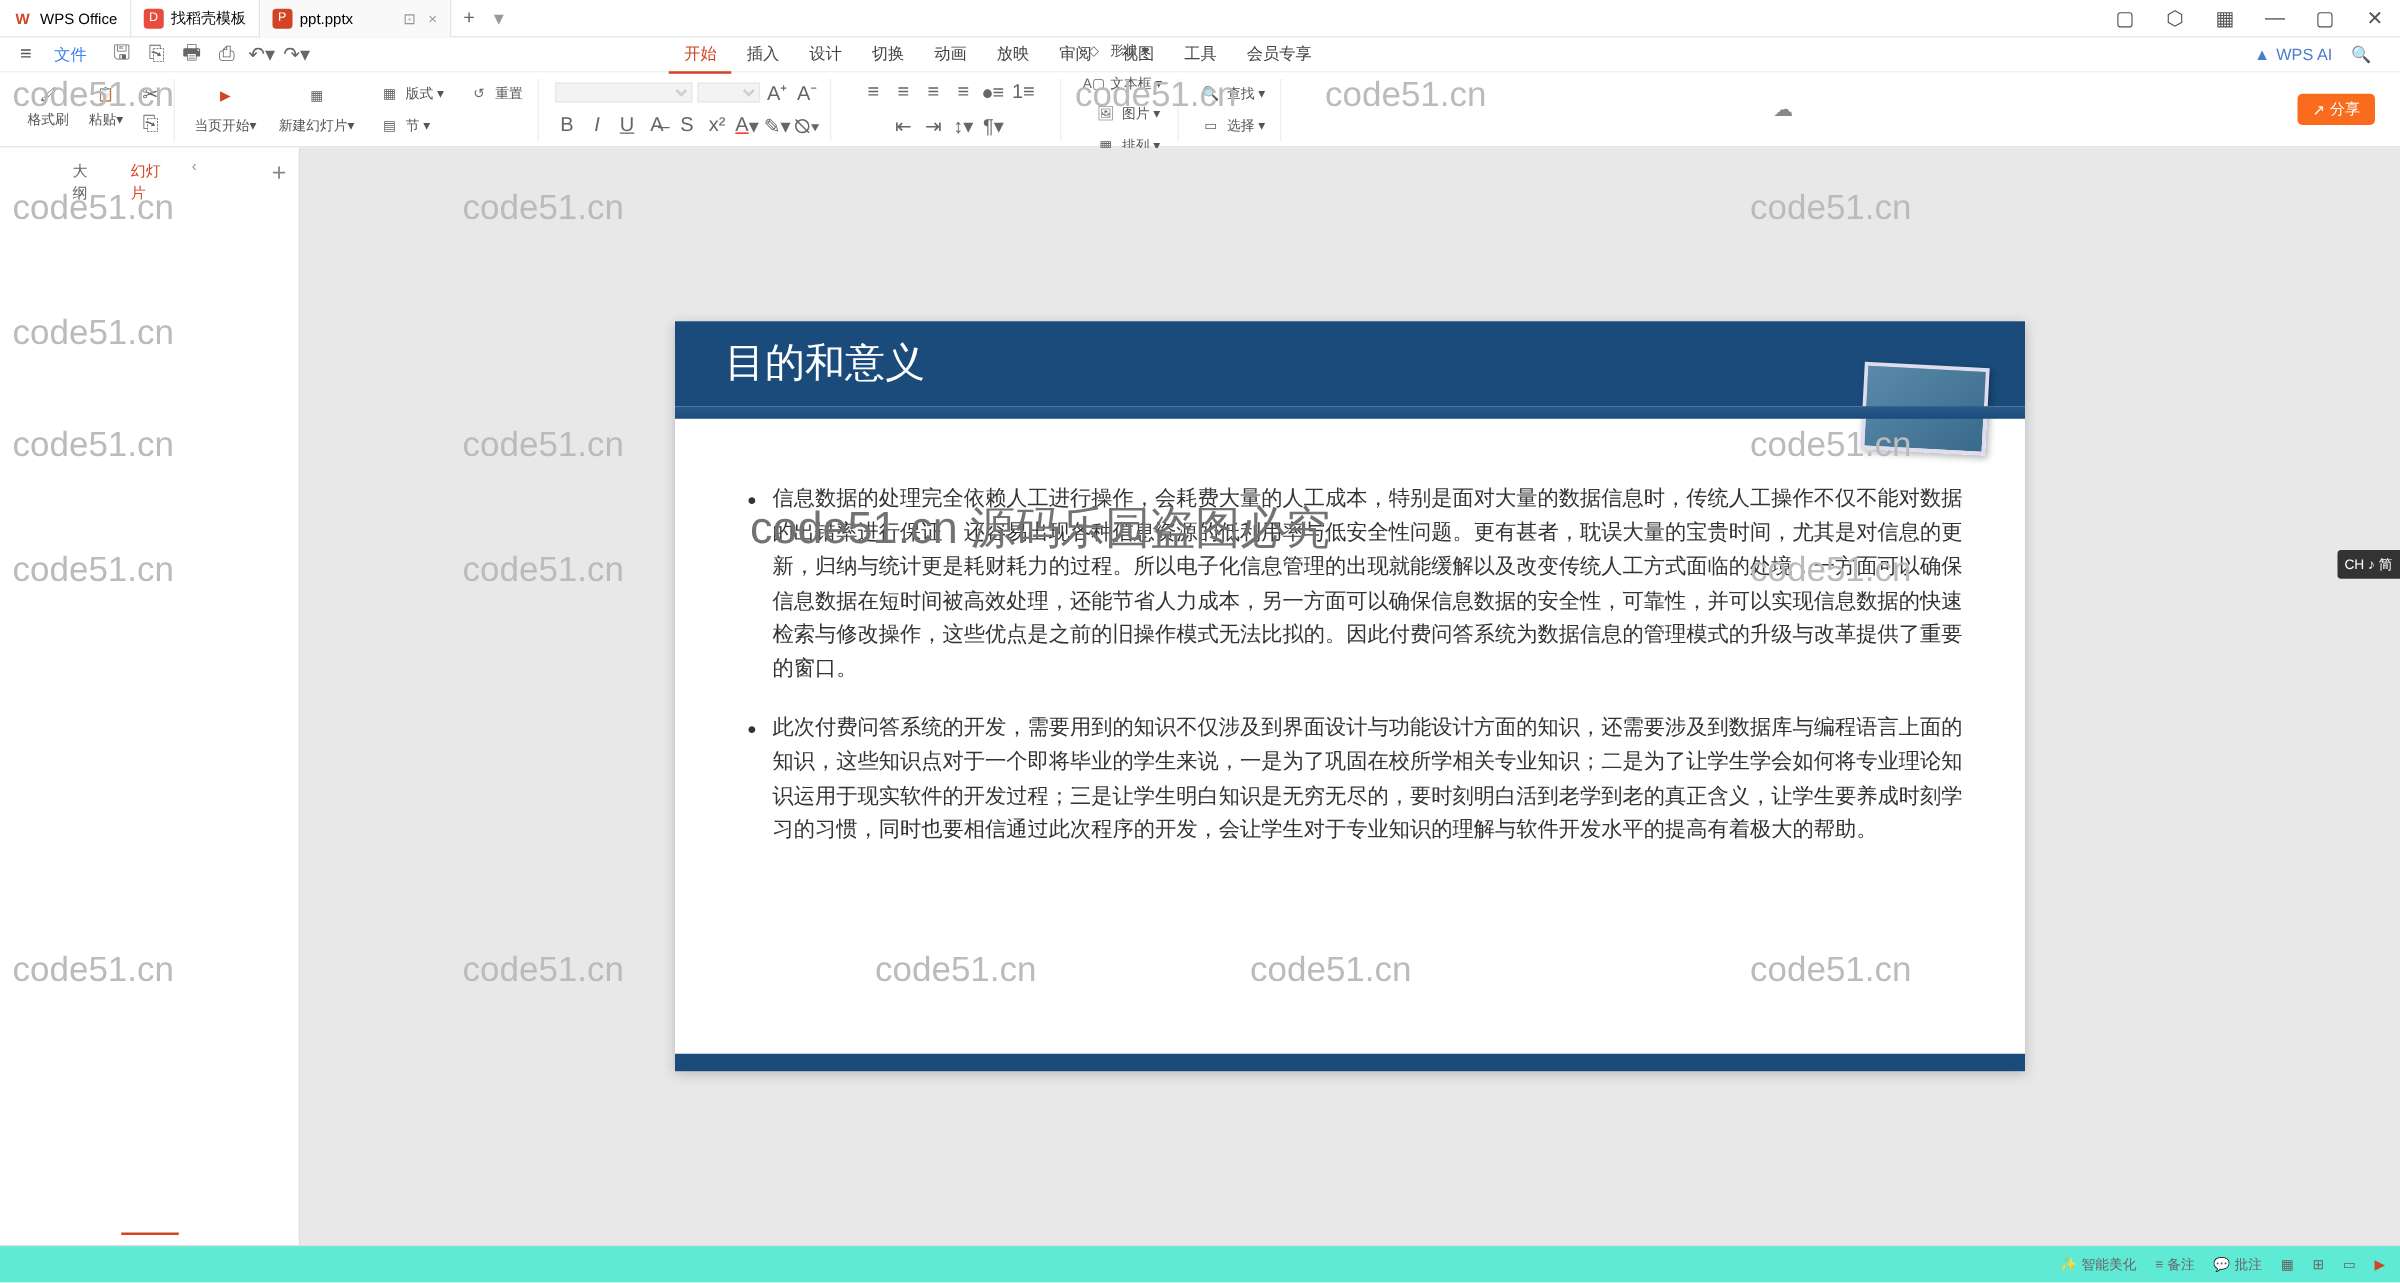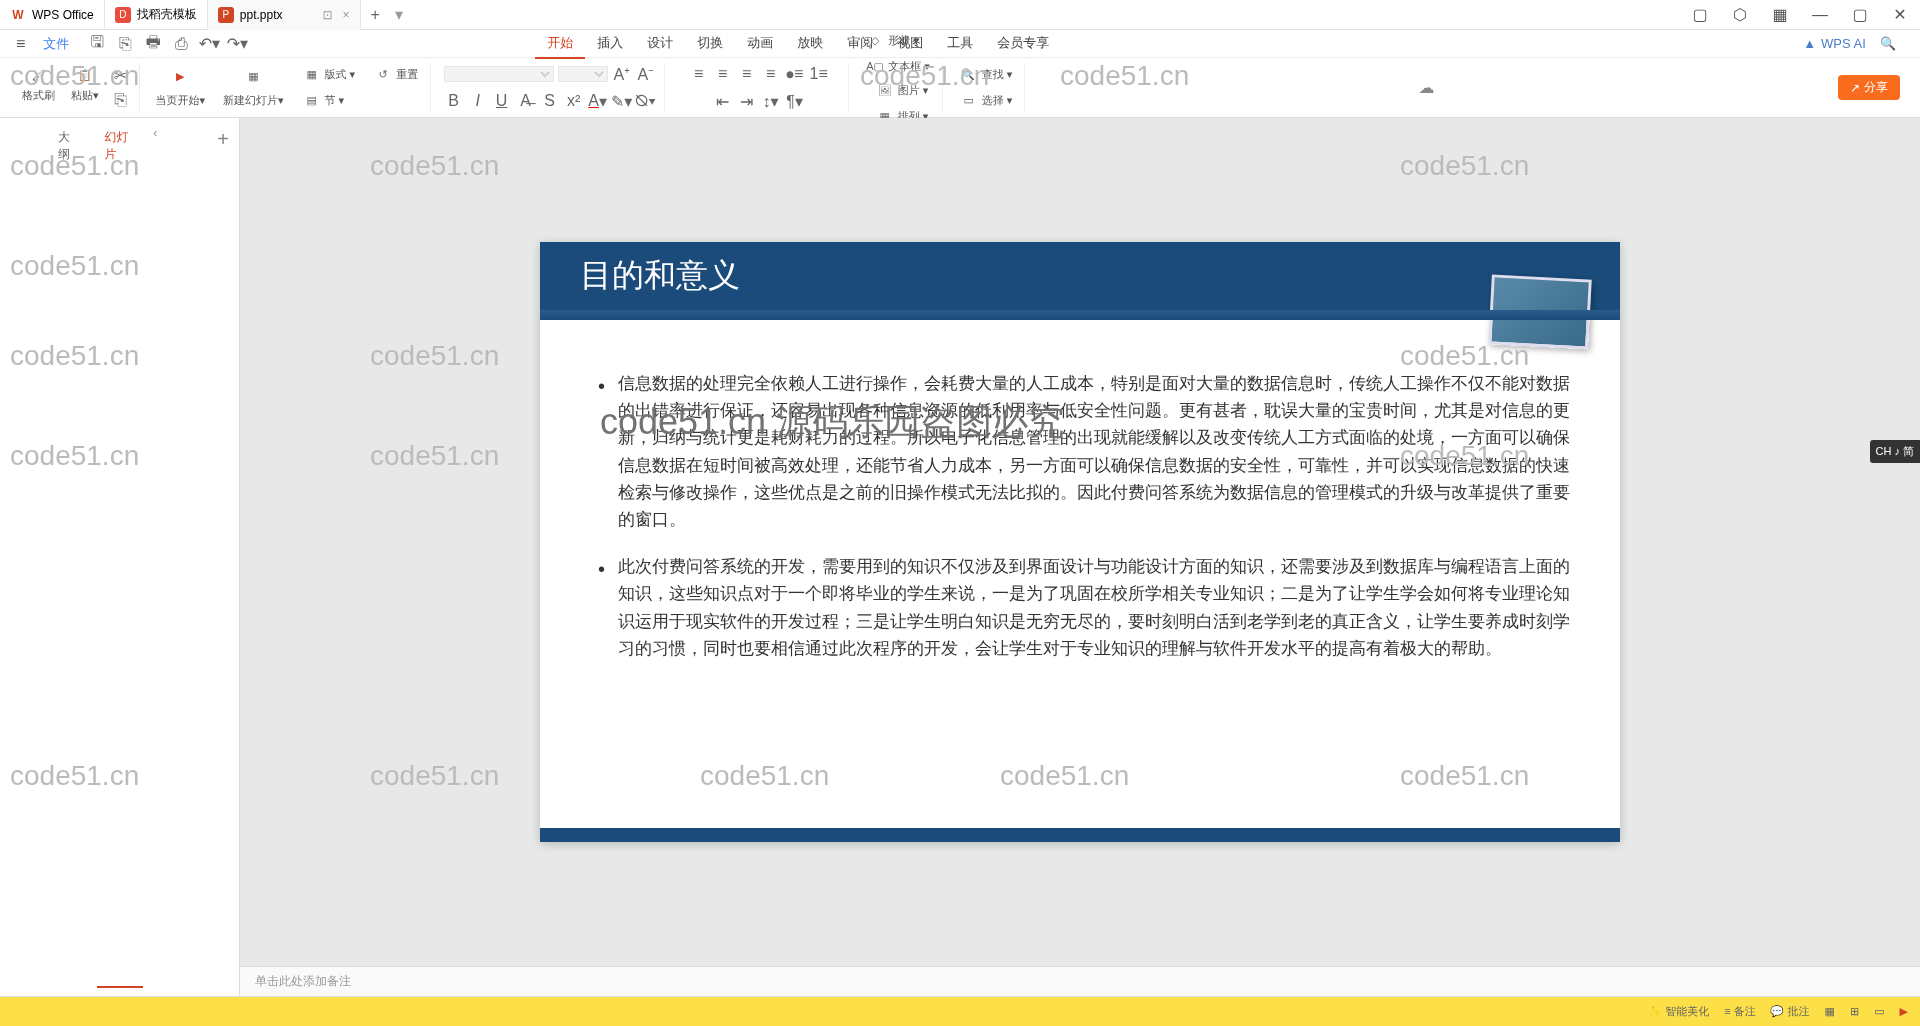--- a/index.html
+++ b/index.html
@@ -51,21 +51,21 @@
 .slide-header{background:#1a4b7a;height:68px;display:flex;align-items:center;padding:0 40px;position:relative}
 .slide-title{color:#fff;font-size:32px;font-weight:normal}
 .slide-header-img{position:absolute;right:30px;top:35px;width:100px;height:70px;background:linear-gradient(135deg,#5a8aaa,#3a6a8a);border:3px solid #dde;transform:rotate(3deg);box-shadow:2px 2px 6px rgba(0,0,0,0.3)}
 .slide-border{position:absolute;left:0;right:0;top:68px;height:10px;background:linear-gradient(#2a5b8a,#1a4b7a)}
 .slide-border-bot{position:absolute;left:0;right:0;bottom:0;height:14px;background:#1a4b7a}
 .slide-content{padding:60px 50px 30px;font-size:17px;line-height:1.6;color:#333}
 .slide-content ul{list-style:none}
 .slide-content li{position:relative;padding-left:28px;margin-bottom:20px;text-align:justify}
 .slide-content li:before{content:"•";position:absolute;left:8px;font-size:20px}
 .notes-bar{height:30px;background:#fafafa;border-top:1px solid #ddd;padding:6px 15px;font-size:12px;color:#999}
-.statusbar{height:30px;background:#fde047;border-top:1px solid #ddd;display:flex;align-items:center;padding:0 12px;font-size:11px;color:#666;gap:15px}
+.statusbar{height:30px;background:#5eead4;border-top:1px solid #ddd;display:flex;align-items:center;padding:0 12px;font-size:11px;color:#666;gap:15px}
 .sb-right{margin-left:auto;display:flex;gap:15px;align-items:center}
 .watermark{position:absolute;color:#bbb;font-size:28px;z-index:100;pointer-events:none;font-weight:400}
 .wm-red{color:#737373;font-size:36px;position:absolute;z-index:101;pointer-events:none;font-weight:500}
 .ime-badge{position:absolute;right:0;top:440px;background:#333;color:#fff;padding:4px 6px;font-size:11px;border-radius:3px 0 0 3px}
 </style>
 </head>
 <body>
 
 <div class="titlebar">
   <div class="tab">
@@ -280,21 +280,20 @@
         <div class="slide-border"></div>
         <div class="slide-content">
           <ul>
             <li>信息数据的处理完全依赖人工进行操作，会耗费大量的人工成本，特别是面对大量的数据信息时，传统人工操作不仅不能对数据的出错率进行保证，还容易出现各种信息资源的低利用率与低安全性问题。更有甚者，耽误大量的宝贵时间，尤其是对信息的更新，归纳与统计更是耗财耗力的过程。所以电子化信息管理的出现就能缓解以及改变传统人工方式面临的处境，一方面可以确保信息数据在短时间被高效处理，还能节省人力成本，另一方面可以确保信息数据的安全性，可靠性，并可以实现信息数据的快速检索与修改操作，这些优点是之前的旧操作模式无法比拟的。因此付费问答系统为数据信息的管理模式的升级与改革提供了重要的窗口。</li>
             <li>此次付费问答系统的开发，需要用到的知识不仅涉及到界面设计与功能设计方面的知识，还需要涉及到数据库与编程语言上面的知识，这些知识点对于一个即将毕业的学生来说，一是为了巩固在校所学相关专业知识；二是为了让学生学会如何将专业理论知识运用于现实软件的开发过程；三是让学生明白知识是无穷无尽的，要时刻明白活到老学到老的真正含义，让学生要养成时刻学习的习惯，同时也要相信通过此次程序的开发，会让学生对于专业知识的理解与软件开发水平的提高有着极大的帮助。</li>
           </ul>
         </div>
         <div class="slide-border-bot"></div>
       </div>
     </div>
-    <div class="notes-bar">单击此处添加备注</div>
   </div>
 </div>
 
 <div class="statusbar">
   <div class="sb-right">
     <span>✨ <span>智能美化</span></span>
     <span>≡ <span>备注</span></span>
     <span>💬 <span>批注</span></span>
     <span>▦</span>
     <span>⊞</span>

